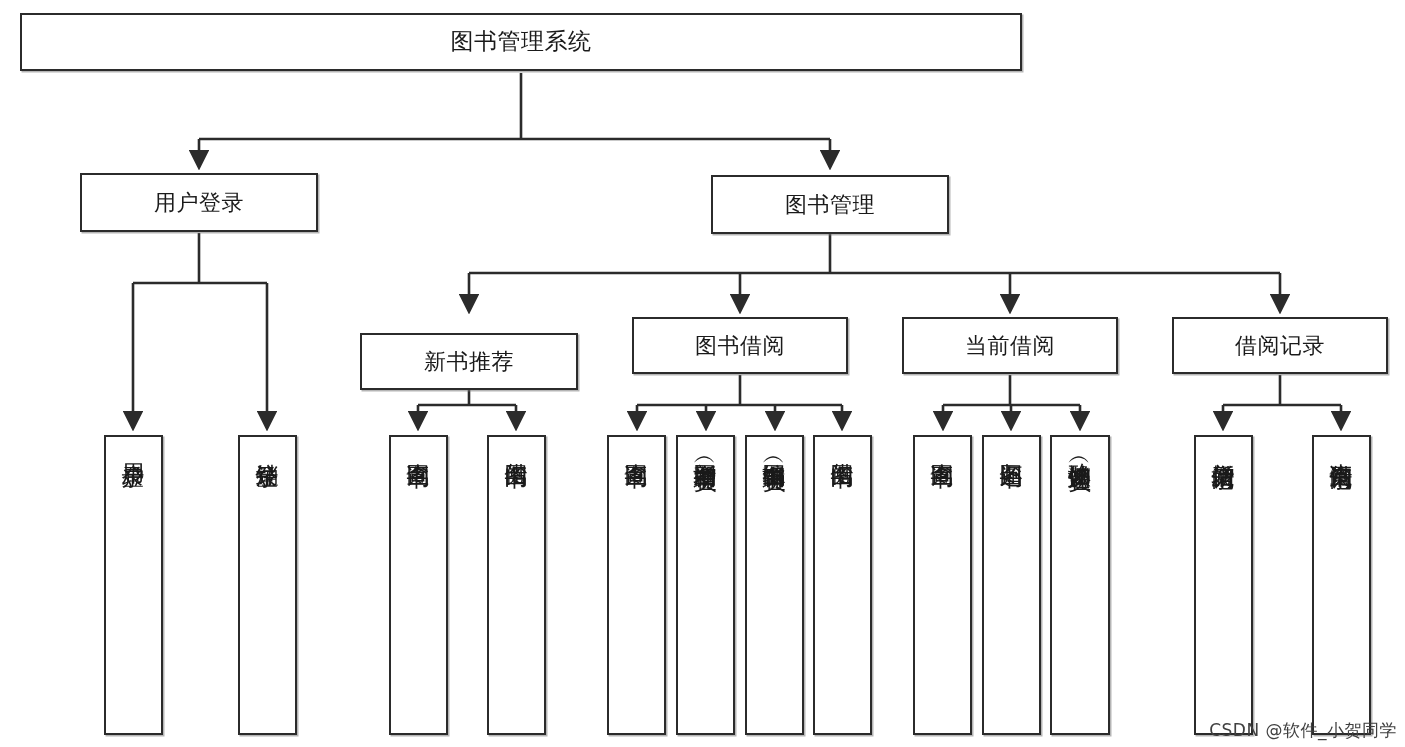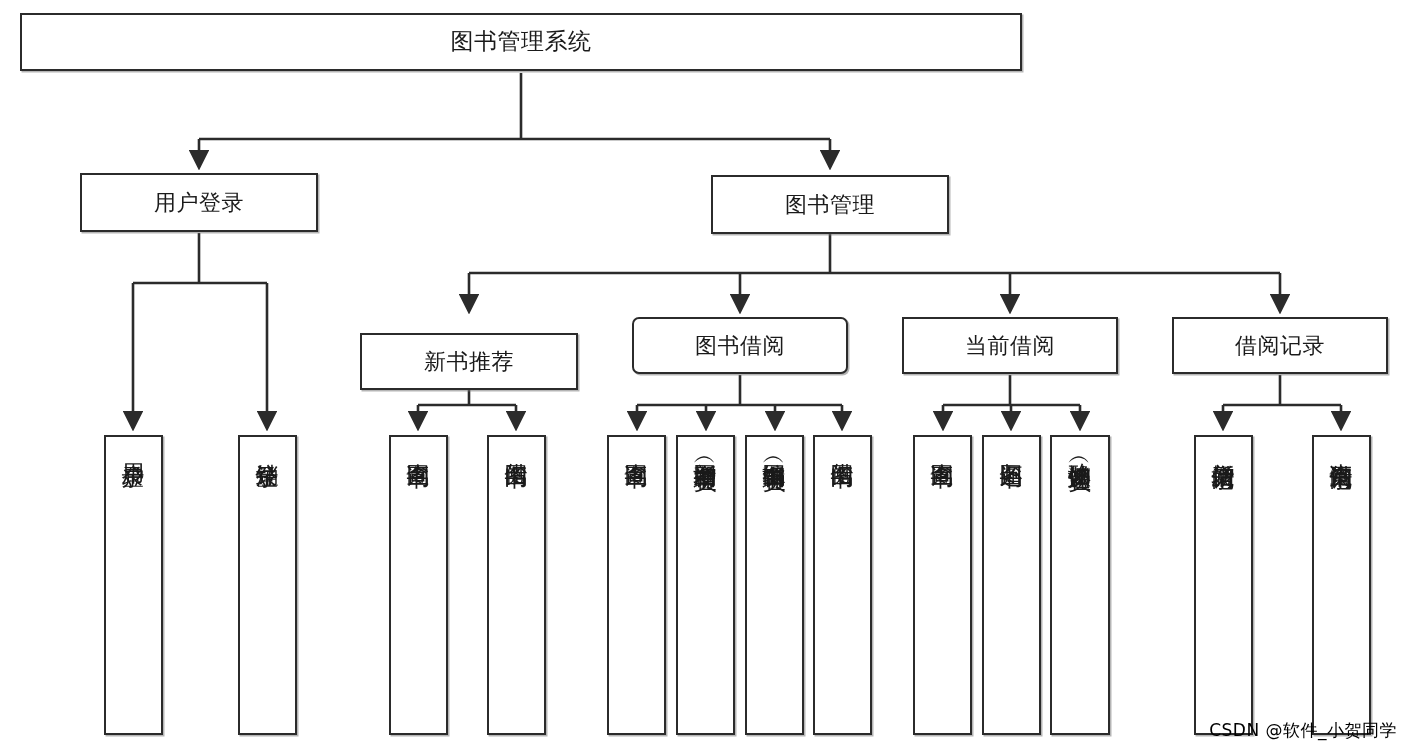--- a/index.html
+++ b/index.html
@@ -57,21 +57,21 @@
     font-size: 23px;
     line-height: 1.05;
     letter-spacing: 1px;
     white-space: nowrap;
   }
   #watermark {
     position: absolute;
     right: 8px;
     bottom: 5px;
     font-size: 17px;
-    color: #000000;
+    color: #404040;
     letter-spacing: 0.5px;
     user-select: none;
     white-space: nowrap;
   }
 </style>
 </head>
 <body>
 
 <div id="diagram-root">
 
@@ -132,21 +132,21 @@
   <div class="node h" style="left:80px; top:173px; width:238px; height:59px;">
     <span class="label">用户登录</span>
   </div>
   <div class="node h" style="left:711px; top:175px; width:238px; height:59px;">
     <span class="label">图书管理</span>
   </div>
 
   <div class="node h" style="left:360px; top:317px; width:218px; height:57px;margin-top:16px;">
     <span class="label">新书推荐</span>
   </div>
-  <div class="node h" style="left:632px; top:317px; width:216px; height:57px;border-radius:7px;">
+  <div class="node h" style="left:632px; top:317px; width:216px; height:57px;">
     <span class="label">图书借阅</span>
   </div>
   <div class="node h" style="left:902px; top:317px; width:216px; height:57px;">
     <span class="label">当前借阅</span>
   </div>
   <div class="node h" style="left:1172px; top:317px; width:216px; height:57px;">
     <span class="label">借阅记录</span>
   </div>
 
   <div class="node v" style="left:104px; top:435px; width:59px; height:300px;">

